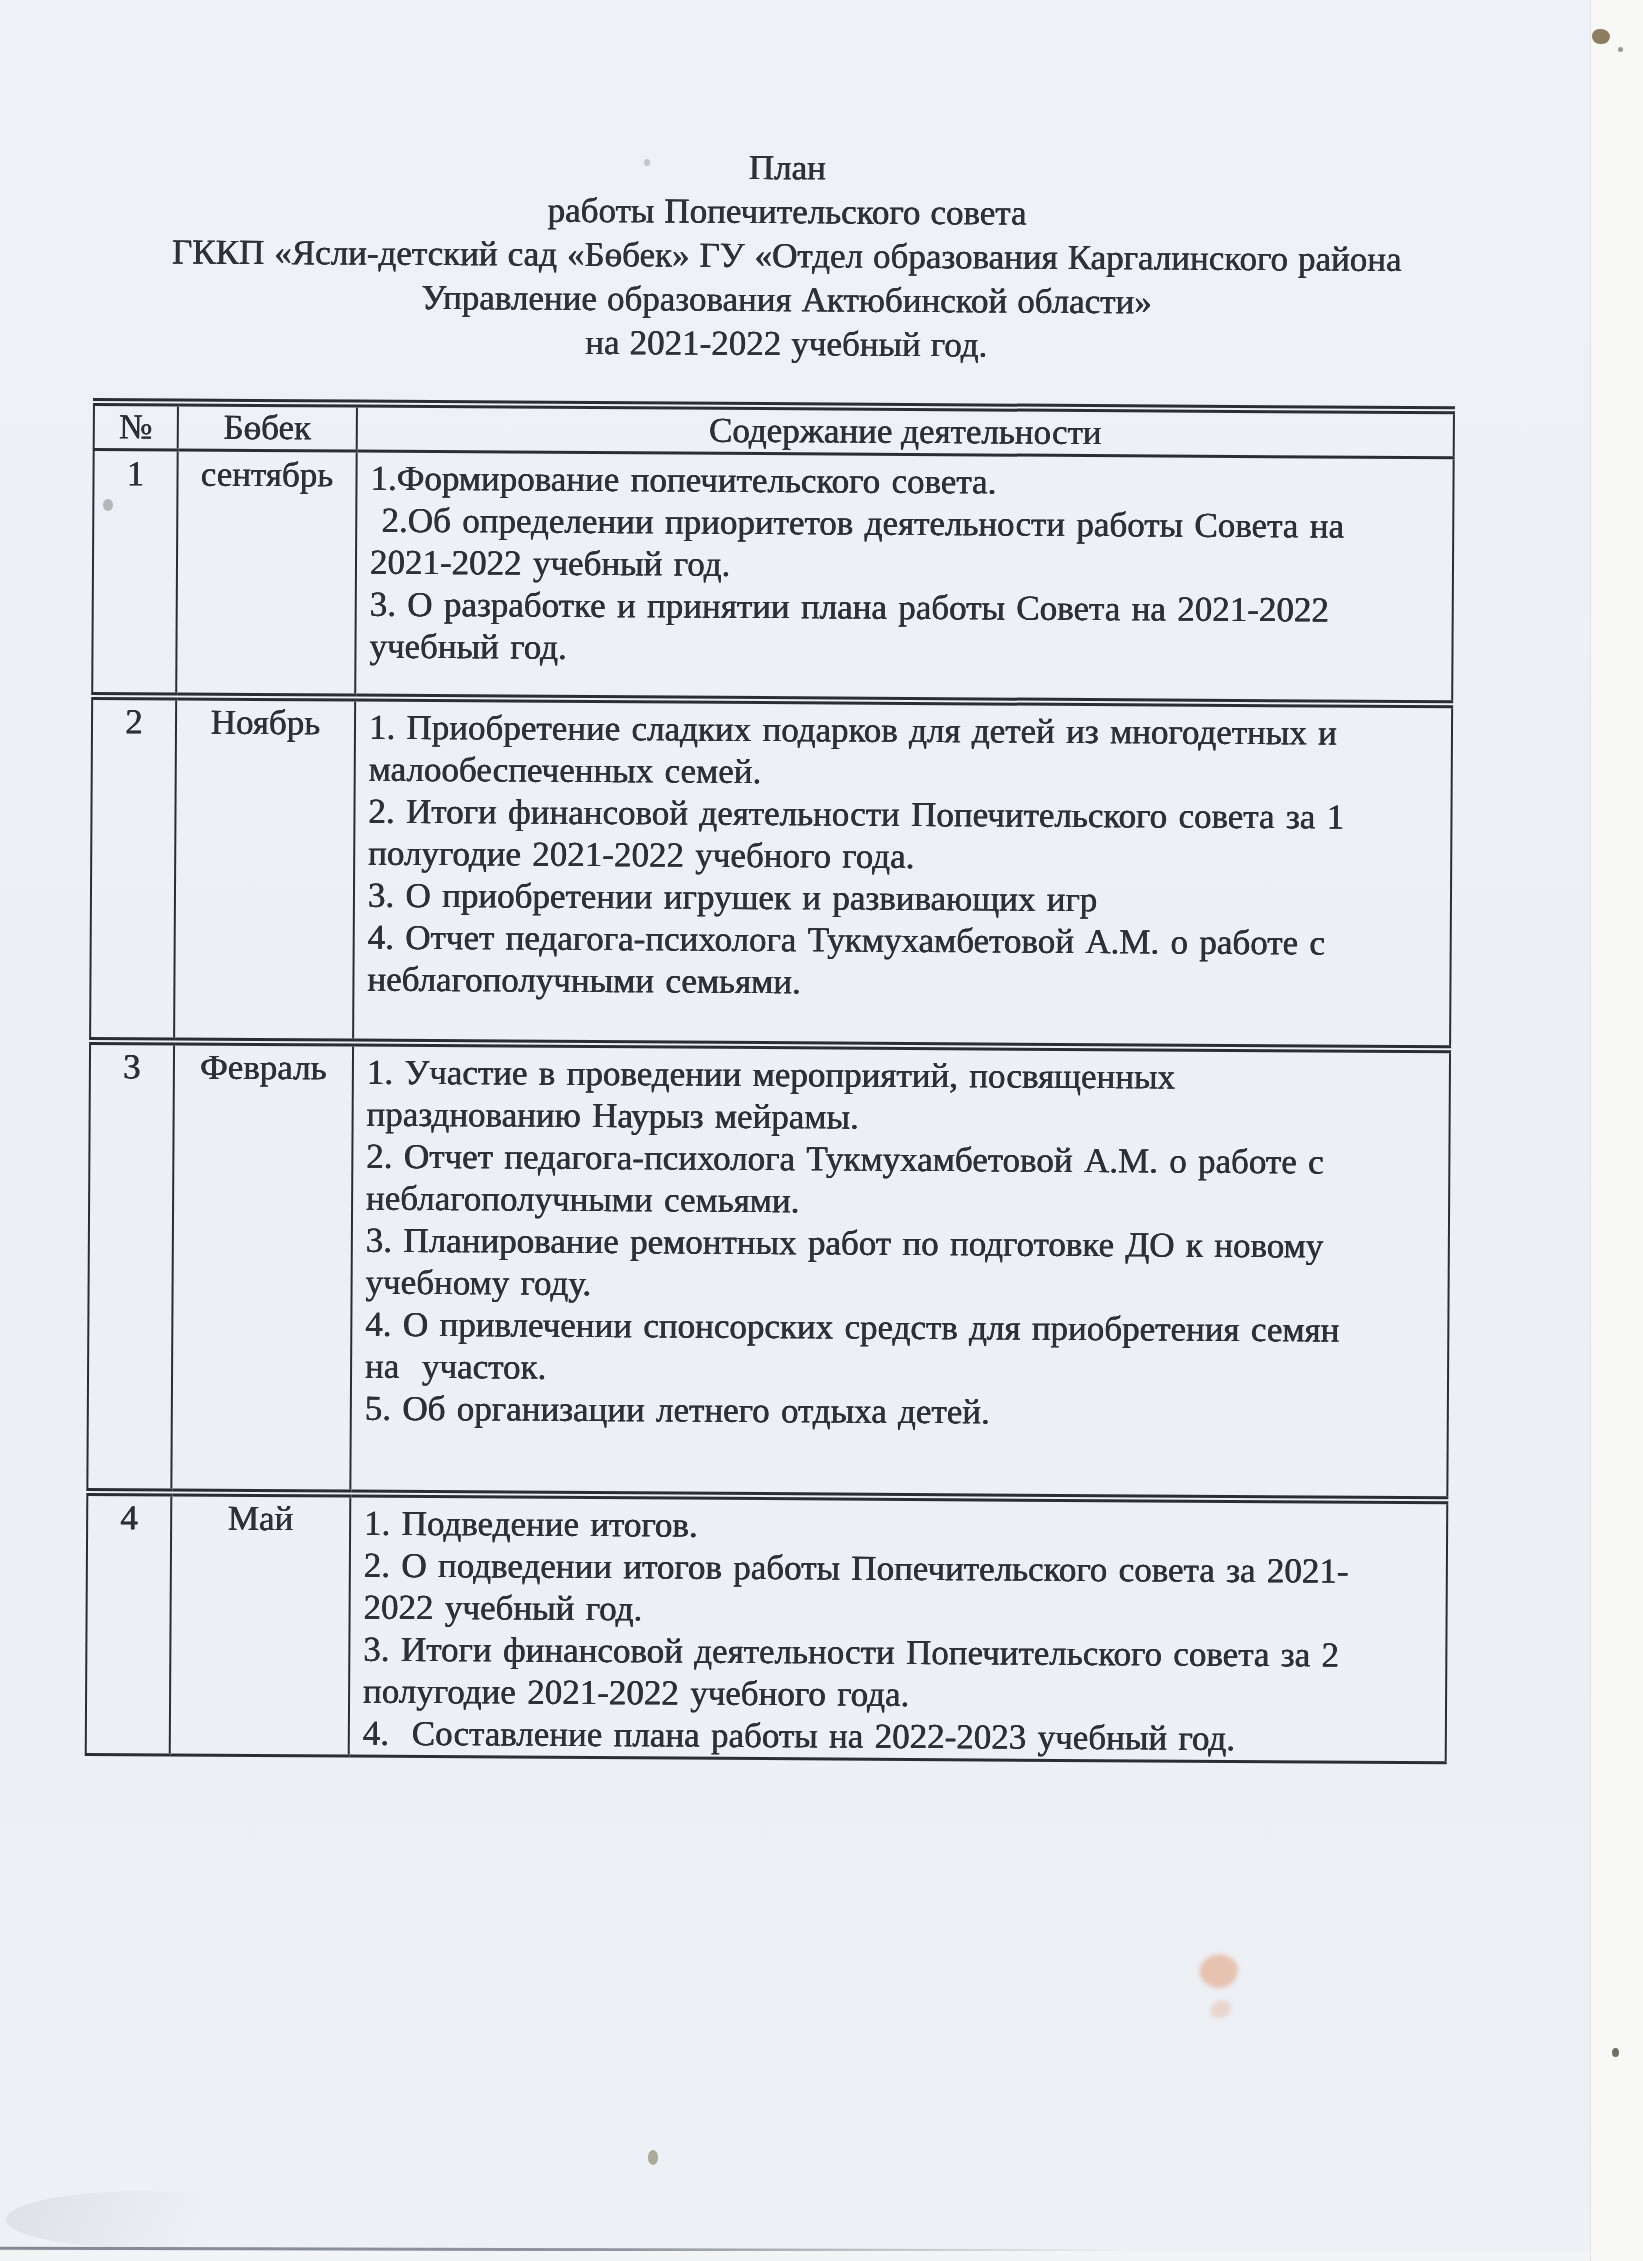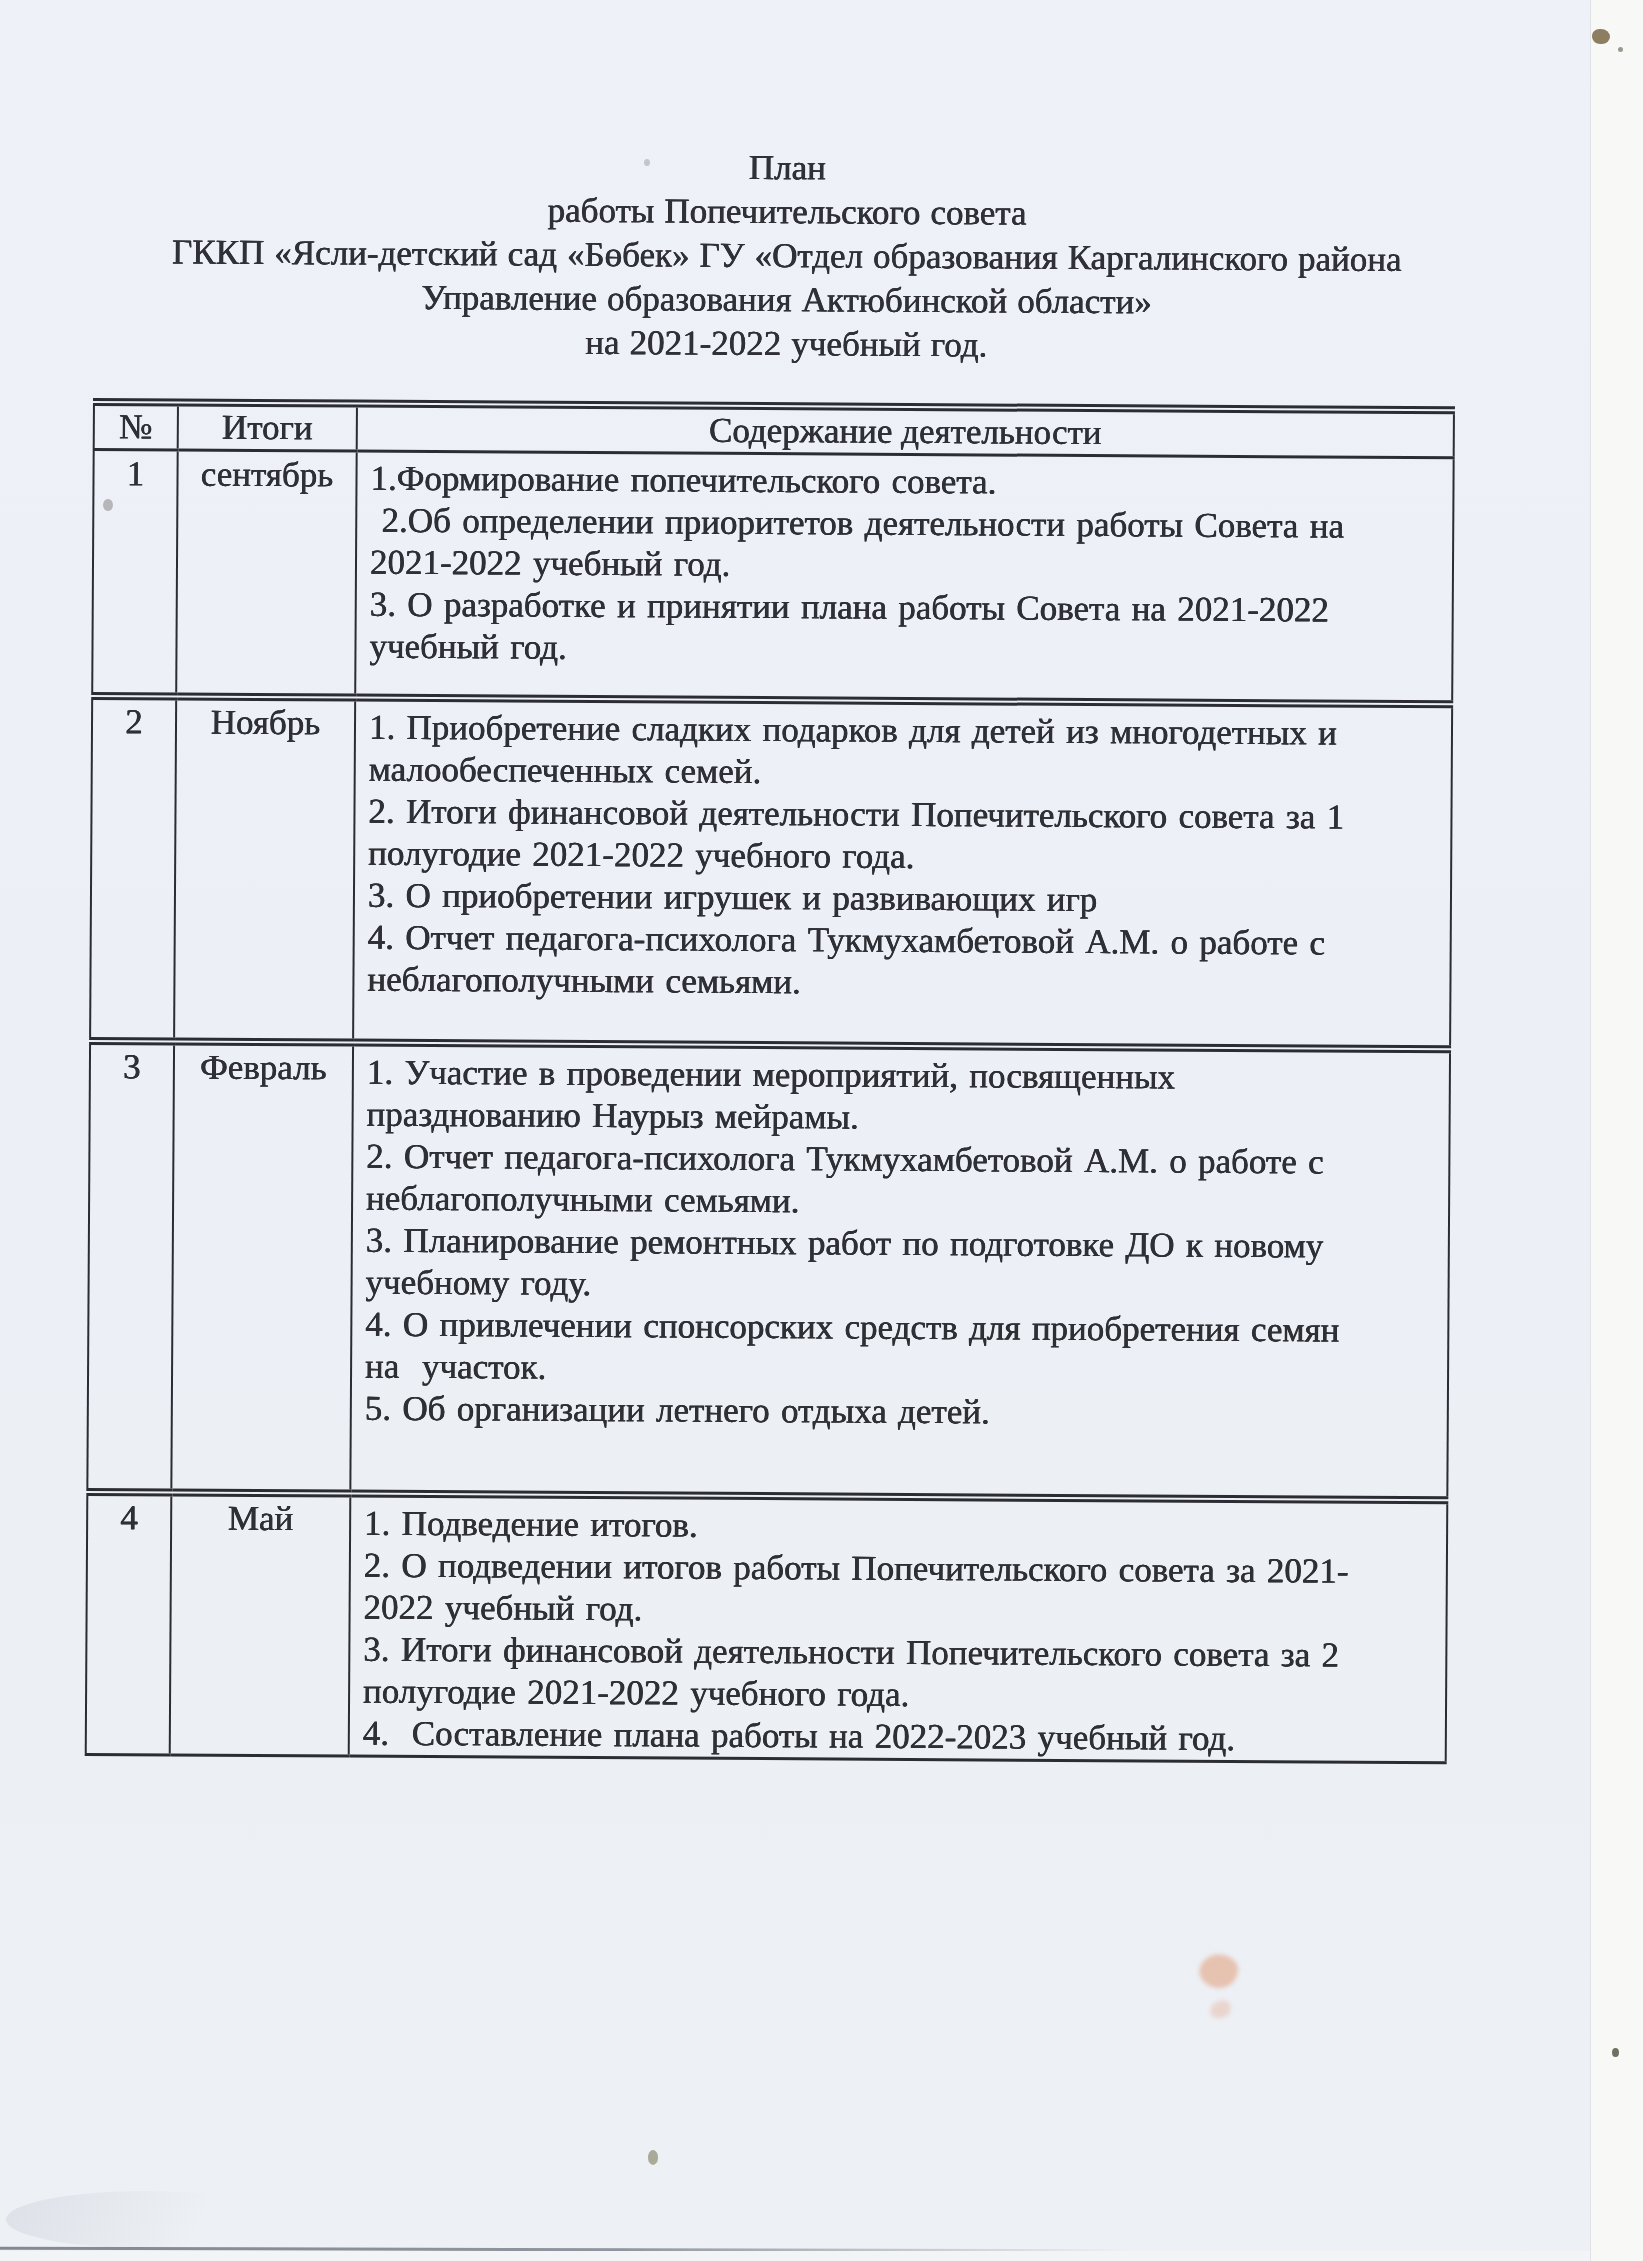--- a/index.html
+++ b/index.html
@@ -141,21 +141,21 @@
 
     <table class="plan-table">
       <colgroup>
         <col style="width:84px">
         <col style="width:179px">
         <col style="width:1097px">
       </colgroup>
       <thead>
         <tr style="height:40px">
           <th>№</th>
-          <th>Итоги</th>
+          <th>Бөбек</th>
           <th>Содержание деятельности</th>
         </tr>
       </thead>
       <tbody>
         <tr style="height:246px">
           <td class="num-cell">1</td>
           <td class="month-cell">сентябрь</td>
           <td class="content-cell">
             <div class="tline">1.Формирование попечительского совета.</div>
             <div class="tline">&nbsp;2.Об определении приоритетов деятельности работы Совета на</div>

